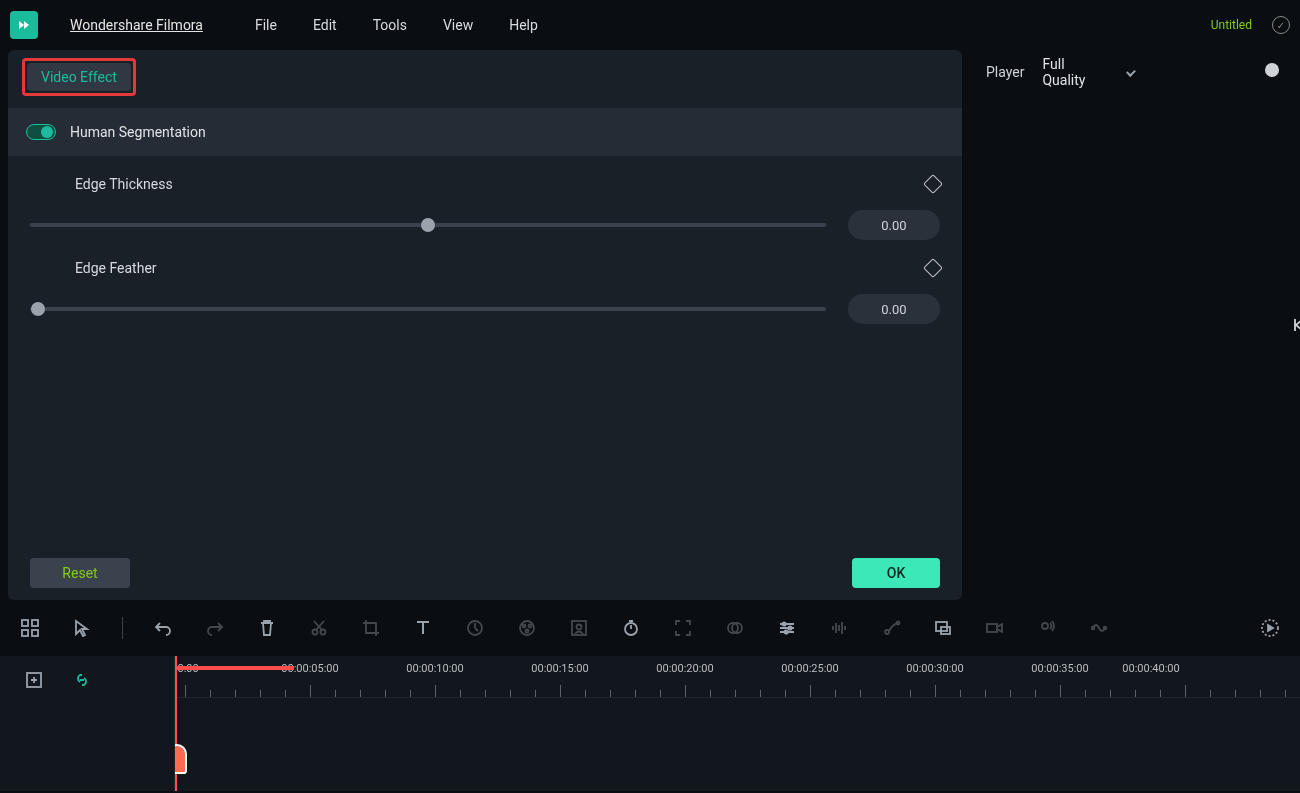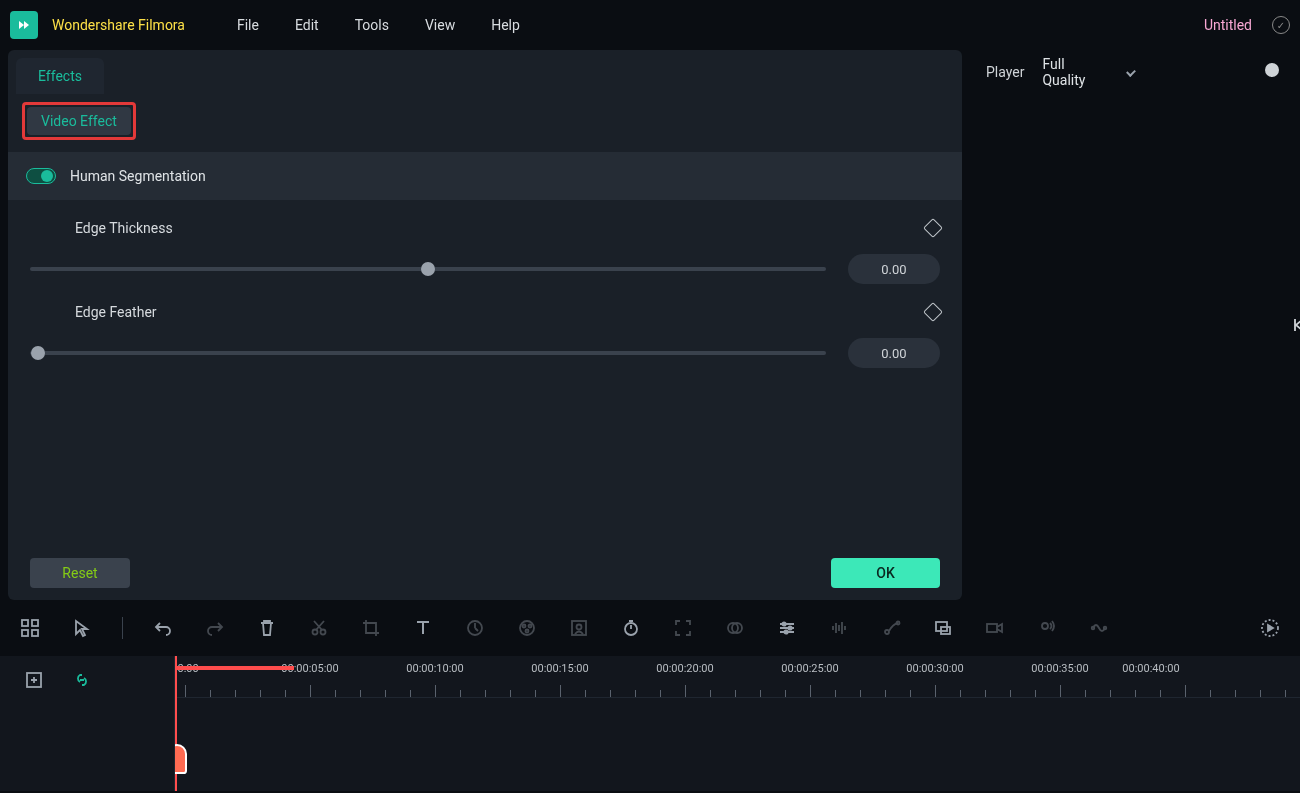--- a/index.html
+++ b/index.html
@@ -1,24 +1,24 @@
 <!DOCTYPE html>
 <html><head>
 <meta charset="utf-8">
 <style>
   * { margin: 0; padding: 0; box-sizing: border-box; font-family: -apple-system, BlinkMacSystemFont, "Segoe UI", Roboto, sans-serif; }
   body { background: #0a0d12; color: #c8ccd0; width: 1300px; height: 793px; overflow: hidden; }
 
   
   .menubar { height: 50px; display: flex; align-items: center; padding: 0 10px; background: #0a0d12; gap: 8px; }
   .app-logo { width: 28px; height: 28px; background: #1abc9c; border-radius: 4px; display: flex; align-items: center; justify-content: center; }
-  .app-title { font-size: 14px; color: #fde047; margin-left: 6px; margin-right: 30px; }
+  .app-title { font-size: 14px; color: #e5e5e5; margin-left: 24px; margin-right: 30px; text-decoration: underline; }
   .menu-item { font-size: 14px; color: #d8dce0; padding: 4px 14px; cursor: pointer; }
   .menubar-spacer { flex: 1; }
-  .project-title { font-size: 14px; color: #f9a8d4; margin-right: 12px; }
+  .project-title { font-size: 12px; color: #84cc16; margin-right: 12px; }
   .check-icon { width: 18px; height: 18px; border: 1.5px solid #888; border-radius: 50%; display: inline-flex; align-items: center; justify-content: center; font-size: 10px; color: #888; }
 
   
   .main { display: flex; height: 550px; padding: 0 8px; gap: 10px; }
   .main-left { flex: 1; background: #1a2028; border-radius: 6px; display: flex; flex-direction: column; position: relative; }
   .main-right { width: 320px; display: flex; }
 
   .tabs-row { height: 44px; display: flex; align-items: flex-end; padding-left: 8px; }
   .tab { background: #1f2630; color: #1abc9c; font-size: 14px; padding: 10px 22px 10px 22px; border-radius: 6px 6px 0 0; }
 
@@ -36,21 +36,21 @@
   .prop-label { font-size: 14px; color: #d6dade; margin-left: 45px; }
   .keyframe-icon { width: 14px; height: 14px; border: 1.5px solid #bfc4c9; transform: rotate(45deg); border-radius: 2px; }
   .slider-row { display: flex; align-items: center; gap: 22px; }
   .slider { flex: 1; height: 4px; background: #3a424d; border-radius: 2px; position: relative; }
   .slider .thumb { position: absolute; top: -5px; width: 14px; height: 14px; background: #9aa2ac; border-radius: 50%; transform: translateX(-50%); }
   .val-box { width: 92px; height: 30px; background: #2a313b; border-radius: 15px; display: flex; align-items: center; justify-content: center; font-size: 13px; color: #cfd3d7; }
 
   .panel-footer { position: absolute; bottom: 12px; left: 0; right: 0; display: flex; justify-content: space-between; padding: 0 22px; }
   .btn { height: 30px; padding: 0 20px; border-radius: 4px; font-size: 14px; display: inline-flex; align-items: center; justify-content: center; cursor: pointer; }
   .btn-reset { background: #3a424d; color: #84cc16; width: 100px; }
-  .btn-ok { background: #3ce8b8; color: #0a2820; width: 109px; font-weight: 500; }
+  .btn-ok { background: #3ce8b8; color: #0a2820; width: 88px; font-weight: 500; }
 
   
   .player-head { height: 44px; display: flex; align-items: center; padding: 0 14px; gap: 18px; }
   .player-label { font-size: 14px; color: #cfd3d7; }
   .quality-sel { font-size: 14px; color: #dfe3e6; display: flex; align-items: center; gap: 40px; }
   .chev { width: 8px; height: 8px; border-right: 2px solid #9aa2ac; border-bottom: 2px solid #9aa2ac; transform: rotate(45deg); }
   .preview { flex: 1; background: #000; margin-left: 100px; }
   .scrub-wrap { padding: 18px 14px 10px 14px; }
   .scrub { height: 4px; background: #3a424d; border-radius: 2px; position: relative; }
   .scrub .thumb { position: absolute; left: 4px; top: -5px; width: 14px; height: 14px; background: #cfd3d7; border-radius: 50%; }
@@ -93,23 +93,20 @@
   <div class="menu-item">Tools</div>
   <div class="menu-item">View</div>
   <div class="menu-item">Help</div>
   <div class="menubar-spacer"></div>
   <div class="project-title">Untitled</div>
   <div class="check-icon">✓</div>
 </div>
 
 <div class="main">
   <div class="main-left">
-    <div class="tabs-row">
-      <div class="tab">Effects</div>
-    </div>
     <div class="ve-row">
       <span class="ve-chip-wrap">
         <span class="ve-chip">Video Effect</span>
       </span>
     </div>
     <div class="seg-row">
       <div class="toggle">
           <div class="knob"></div>
         </div>
       <div class="seg-label">Human Segmentation</div>

